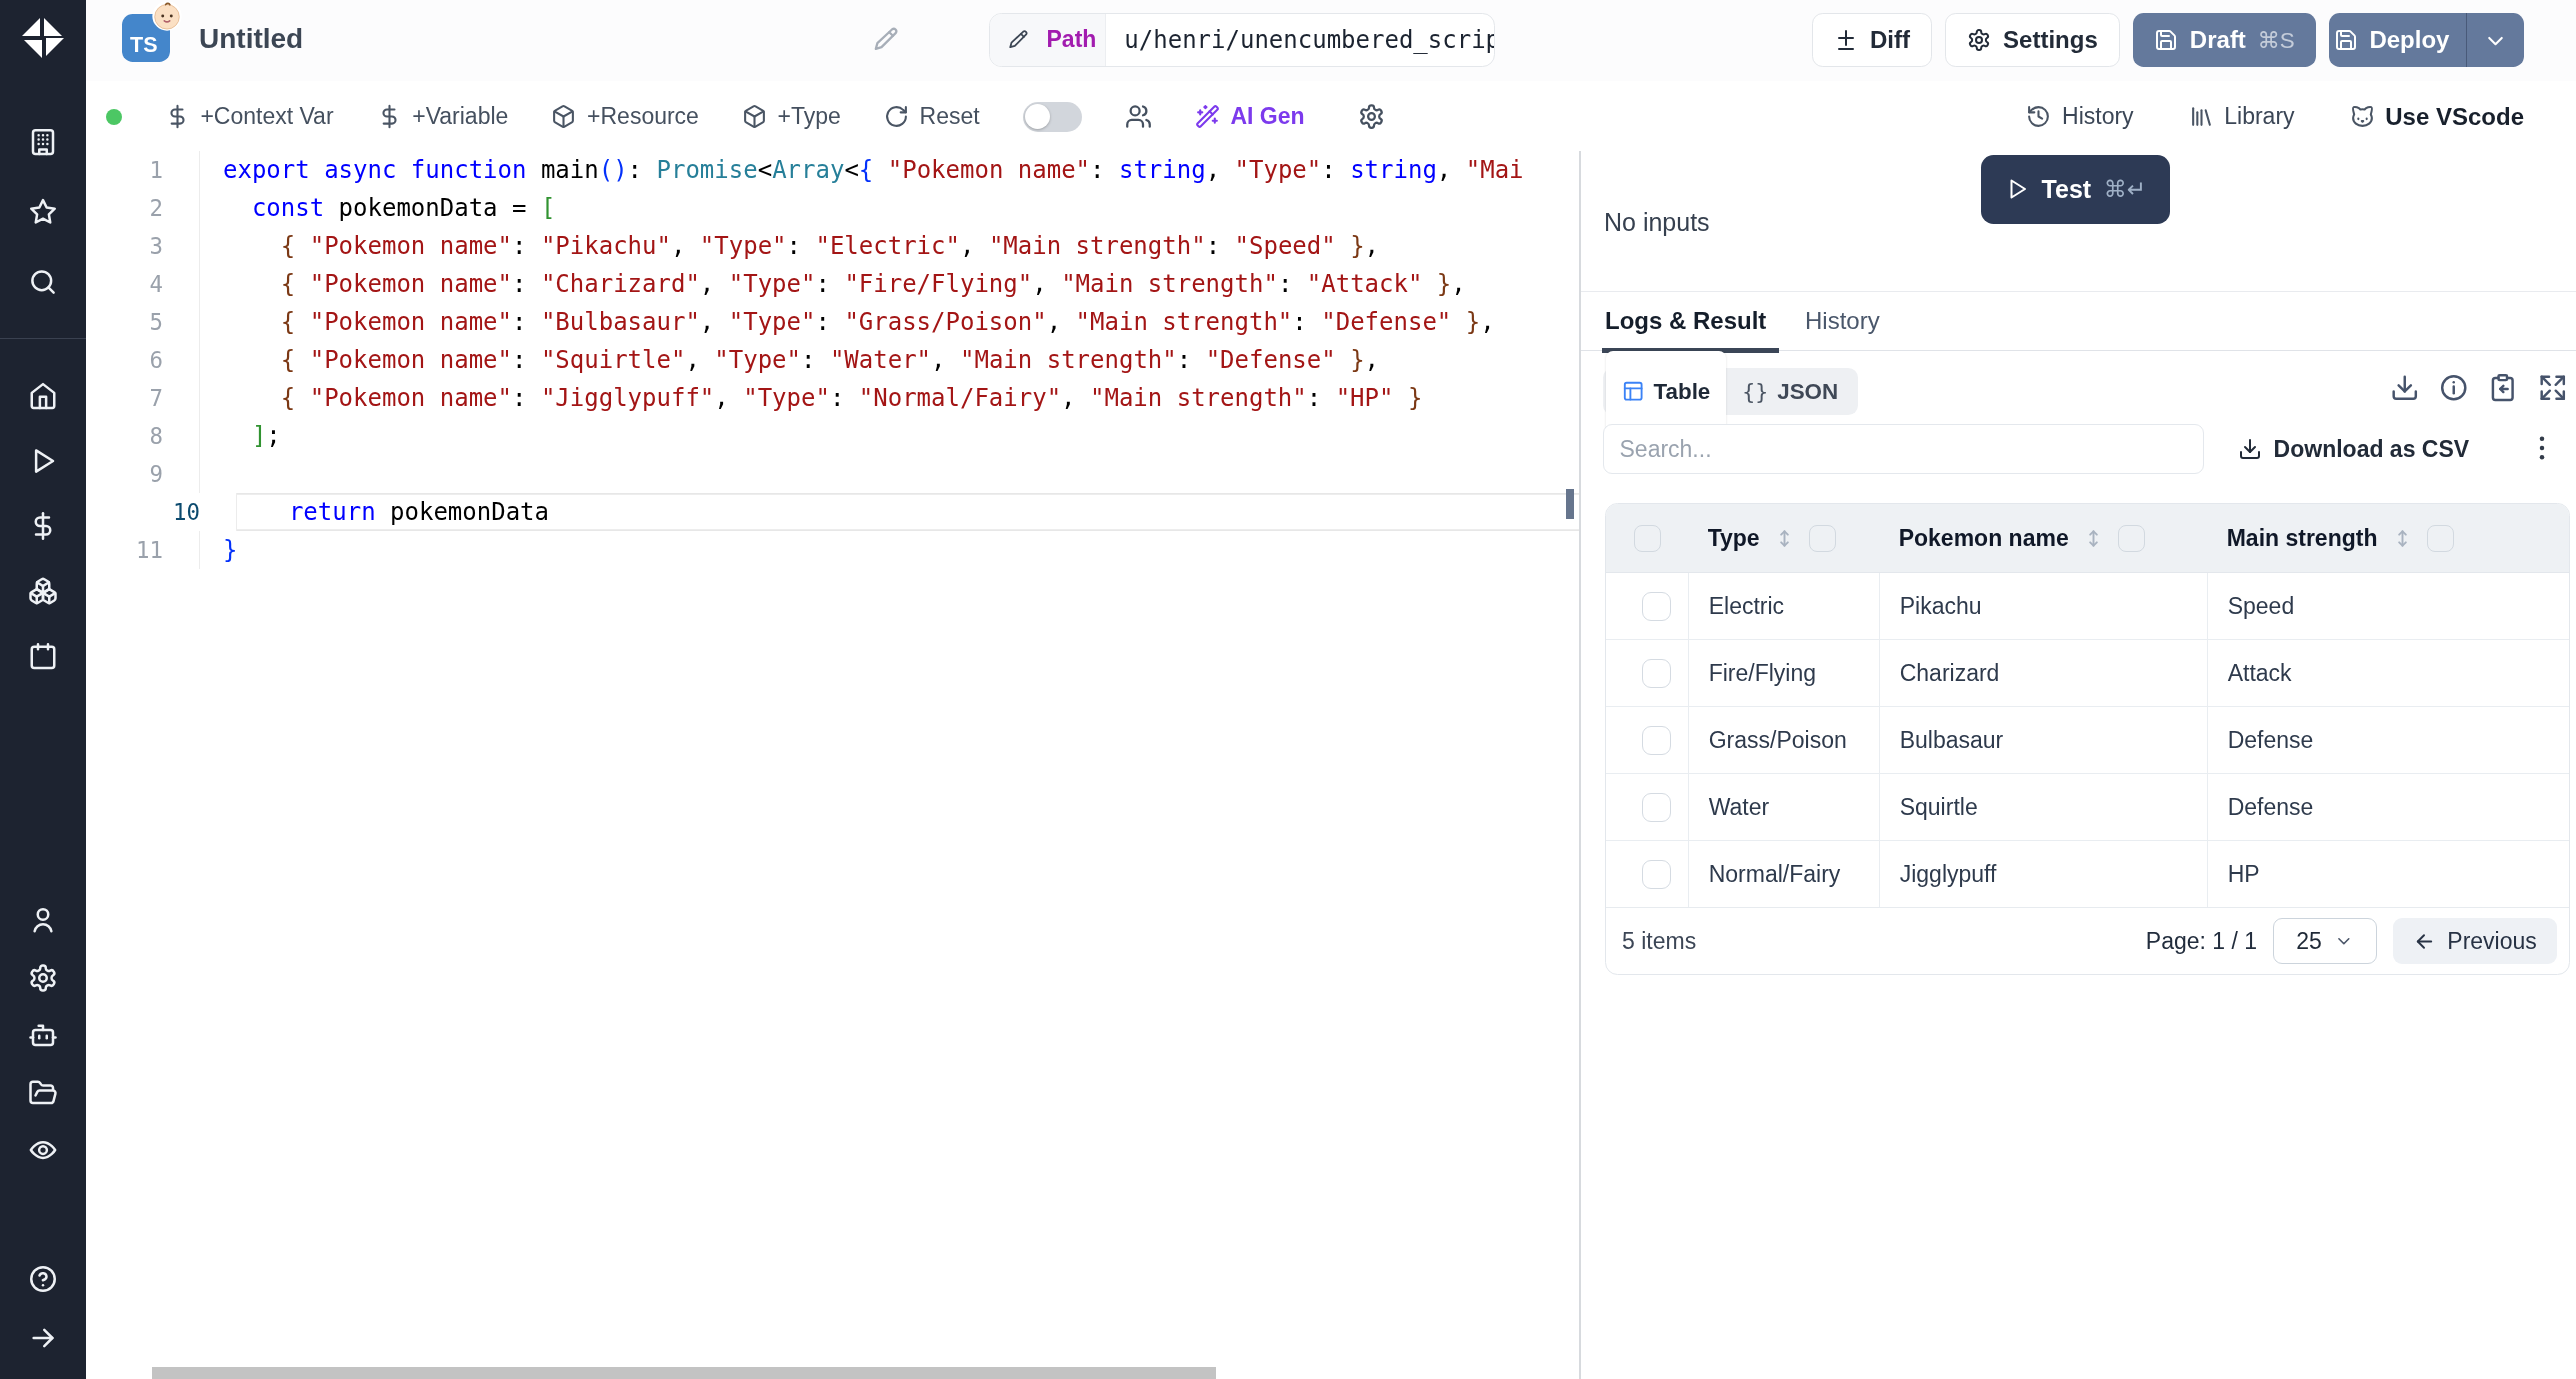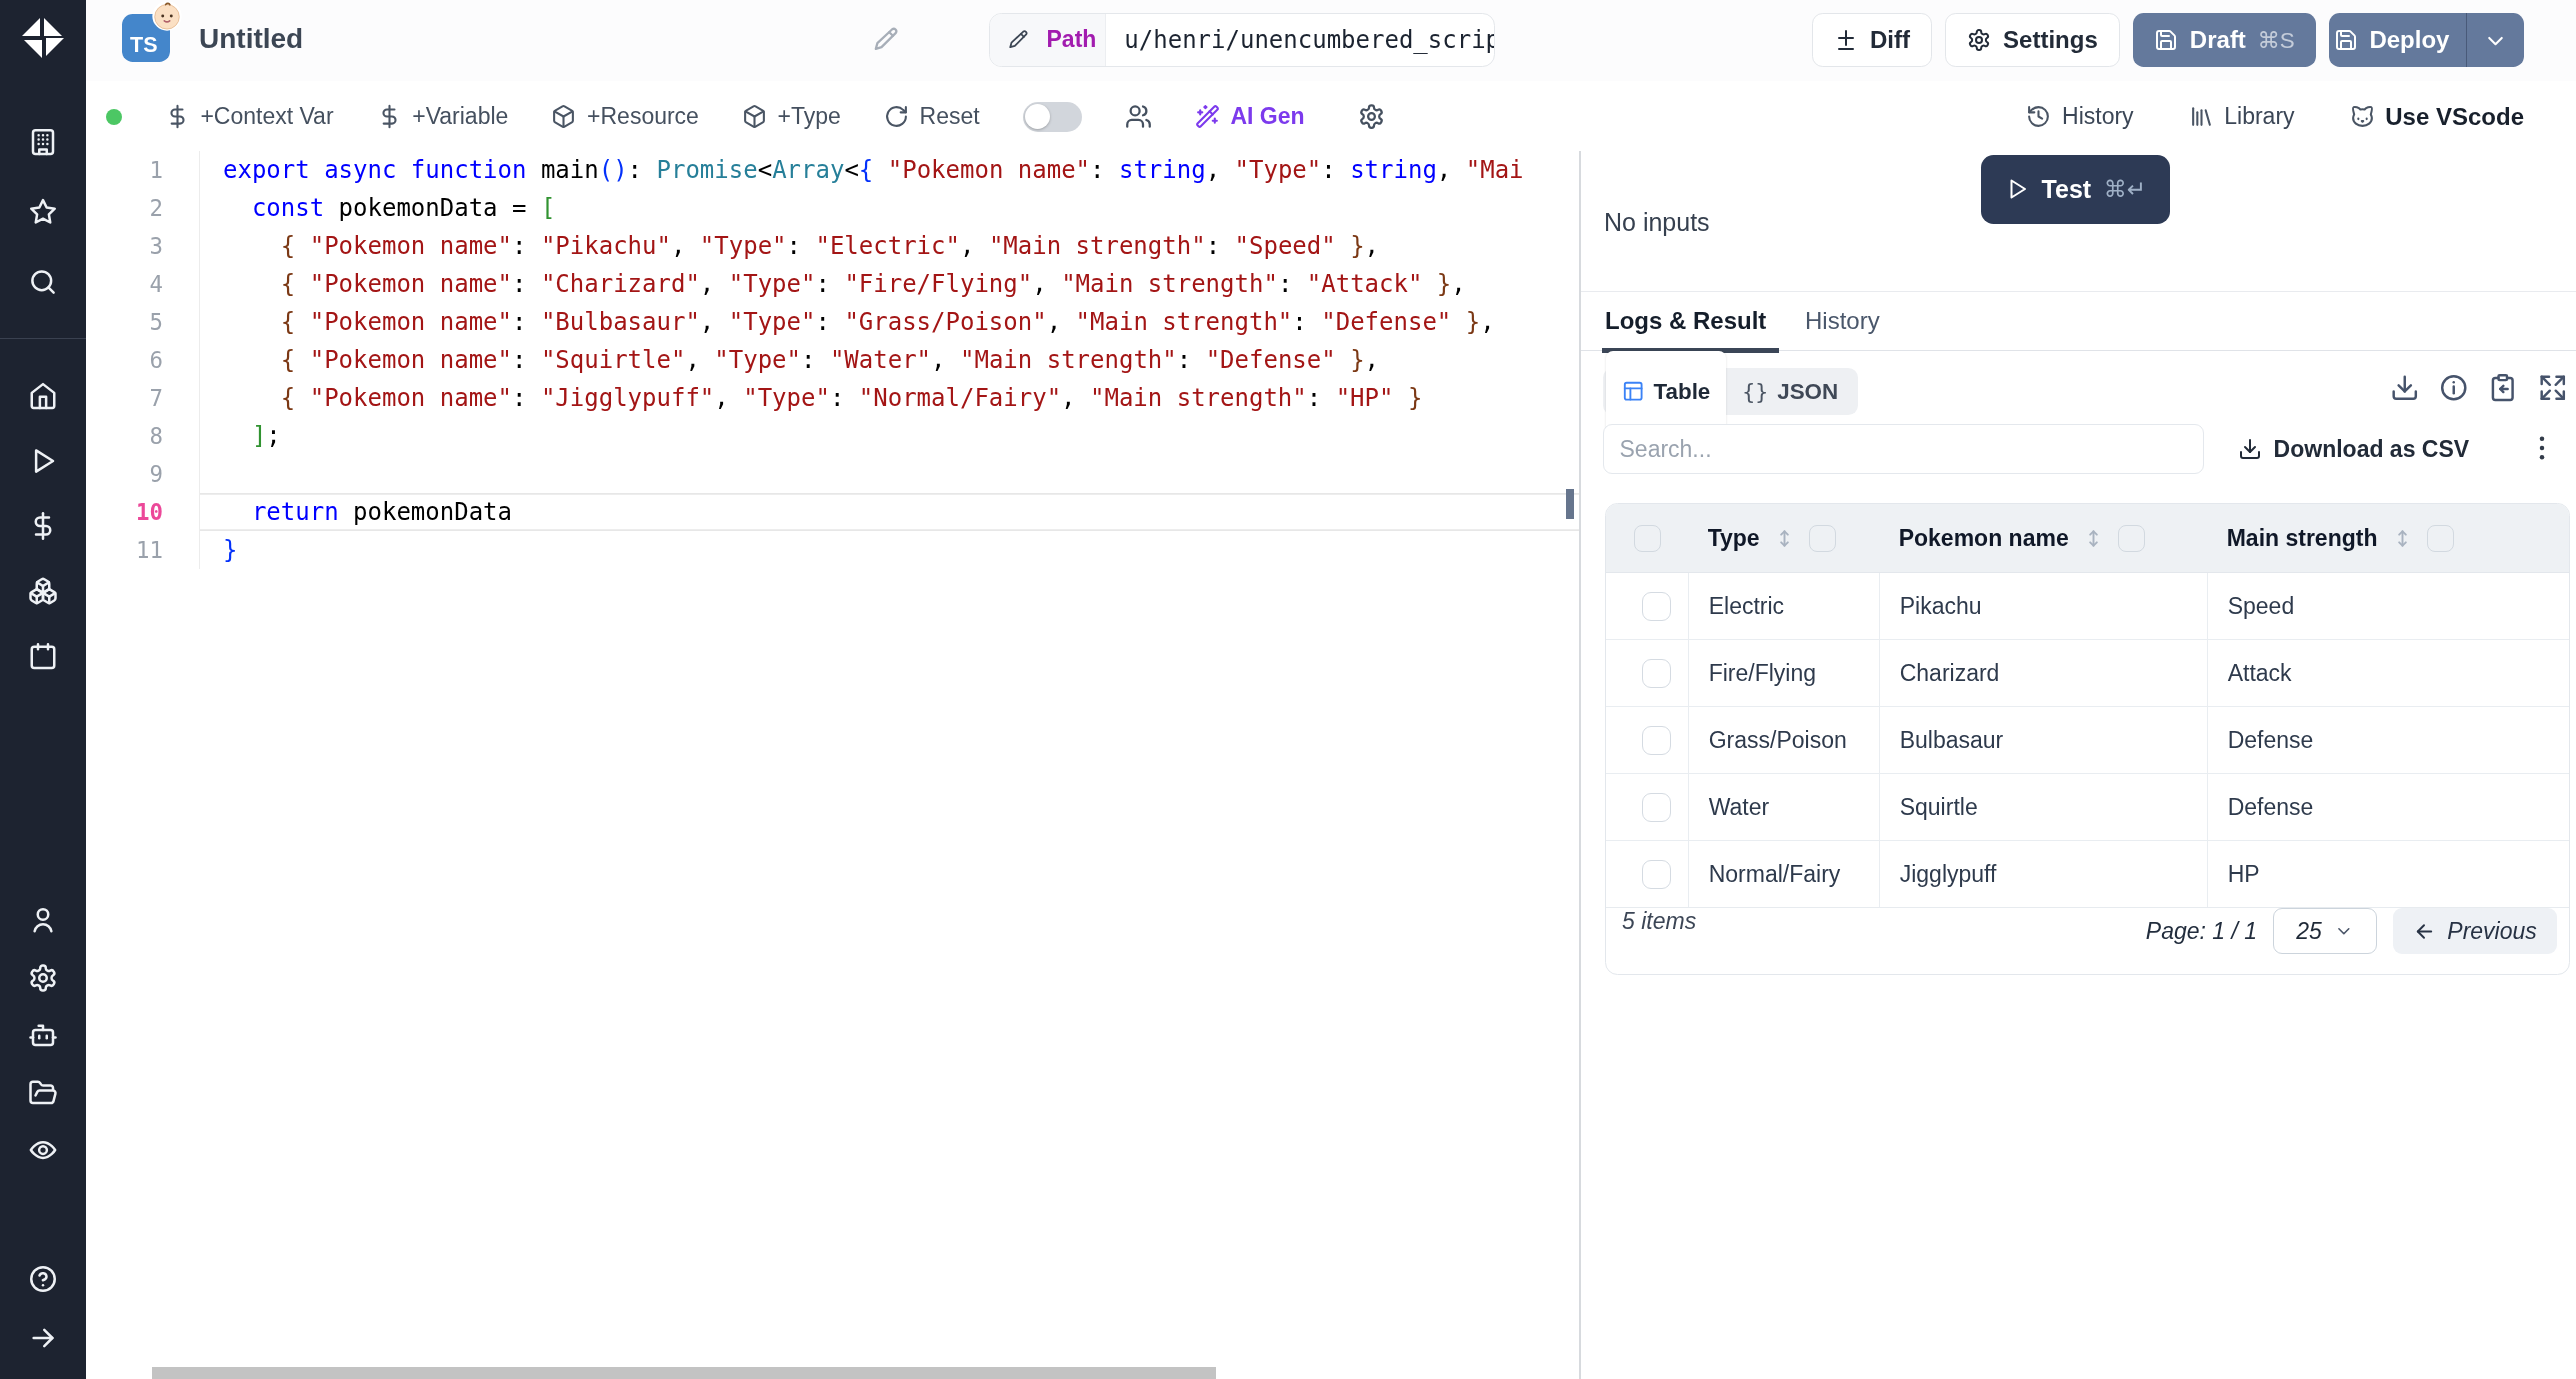--- a/index.html
+++ b/index.html
@@ -66,21 +66,21 @@
   .tb-right-item{font-weight:500;color:#3b4656;}
   .vscode{font-weight:600;color:#18202c;font-size:24px;}
 
   
   .editor{position:absolute;left:86px;top:151px;width:1493px;bottom:0;background:#fff;overflow:hidden;}
   .lines{position:absolute;left:0;top:0;right:0;}
   .line{display:flex;height:38px;font-family:"DejaVu Sans Mono",monospace;font-size:24px;white-space:pre;}
   .ln{width:113px;box-sizing:border-box;padding-right:36px;text-align:right;font-size:22.4px;color:#9aa1ab;
       display:flex;align-items:center;justify-content:flex-end;}
   .code{flex:1;padding-left:23px;border-left:0.9px solid #ececec;display:flex;align-items:center;overflow:hidden;}
-  .line.active .ln{color:#ec4899;font-weight:700;}
+  .line.active .ln{color:#0c4a6e;font-weight:400;margin-left:37px;}
   .line.active .code{box-shadow:inset 0 1.8px 0 #e7e7e7, inset 0 -1.8px 0 #e7e7e7;}
   .tk-kw{color:#0000ff}.tk-ty{color:#267f99}.tk-st{color:#a31515}
   .tk-b1{color:#0431fa}.tk-b2{color:#319331}.tk-b3{color:#7b3814}.tk-pl{color:#000}.tk-id{color:#000}
   .ruler-mark{position:absolute;right:5.4px;top:338px;width:8px;height:30px;background:#66758d;}
   .h-scroll{position:absolute;left:66px;bottom:0;width:1064px;height:12.5px;background:#c3c3c3;}
 
   
   .split{position:absolute;left:1579px;top:151px;width:2.7px;bottom:0;background:#d7dade;}
 
   
@@ -123,21 +123,21 @@
   .hc .hlabel{font-size:23px;font-weight:700;color:#101828;}
   .hc .i{width:23px;height:23px;color:#a9b3c0;}
   .colcb{width:27px;height:27px;border:1.8px solid #d2d9e0;border-radius:8px;box-sizing:border-box;background:transparent;}
   .col-cb{width:82px;display:flex;justify-content:center;padding-left:0;}
   .col-1{width:191px;}.col-2{width:328px;}.col-3{flex:1;}
   .tbl-row{display:flex;height:66px;align-items:stretch;border-top:0.9px solid #e9edf1;}
   .tbl-row:first-of-type{border-top:none;}
   .c{display:flex;align-items:center;padding-left:19.7px;box-sizing:border-box;font-size:23px;color:#2e3a4c;}
   .c.bl{border-left:0.9px solid #e9edf1;}
   .cb{width:29px;height:29px;border:1.8px solid #d5dbe2;border-radius:9px;background:#fff;box-sizing:border-box;}
-  .pag{display:flex;height:66px;border-top:0.9px solid #e7ebef;align-items:flex-start;padding:0 12.5px 0 16px;font-style:italic;}
+  .pag{display:flex;height:66px;border-top:0.9px solid #e7ebef;align-items:center;padding:0 12.5px 0 16px;}
   .items-count{font-size:23px;color:#3c4656;}
   .pag-right{margin-left:auto;display:flex;align-items:center;gap:16px;}
   .page-label{font-size:23px;color:#222d3d;}
   .select{width:104px;height:46px;border:1.3px solid #ccd4dc;border-radius:9px;display:flex;align-items:center;
           justify-content:center;gap:12.5px;font-size:23px;color:#1f2937;background:#fff;box-sizing:border-box;}
   .select .i{width:19.7px;height:19.7px;color:#4a5568;}
   .prev{height:46px;background:#eef1f5;border-radius:9px;display:flex;align-items:center;gap:11.6px;
         padding:0 19.7px;font-size:23px;color:#273244;}
   .prev .i{width:23px;height:23px;}
 </style>

